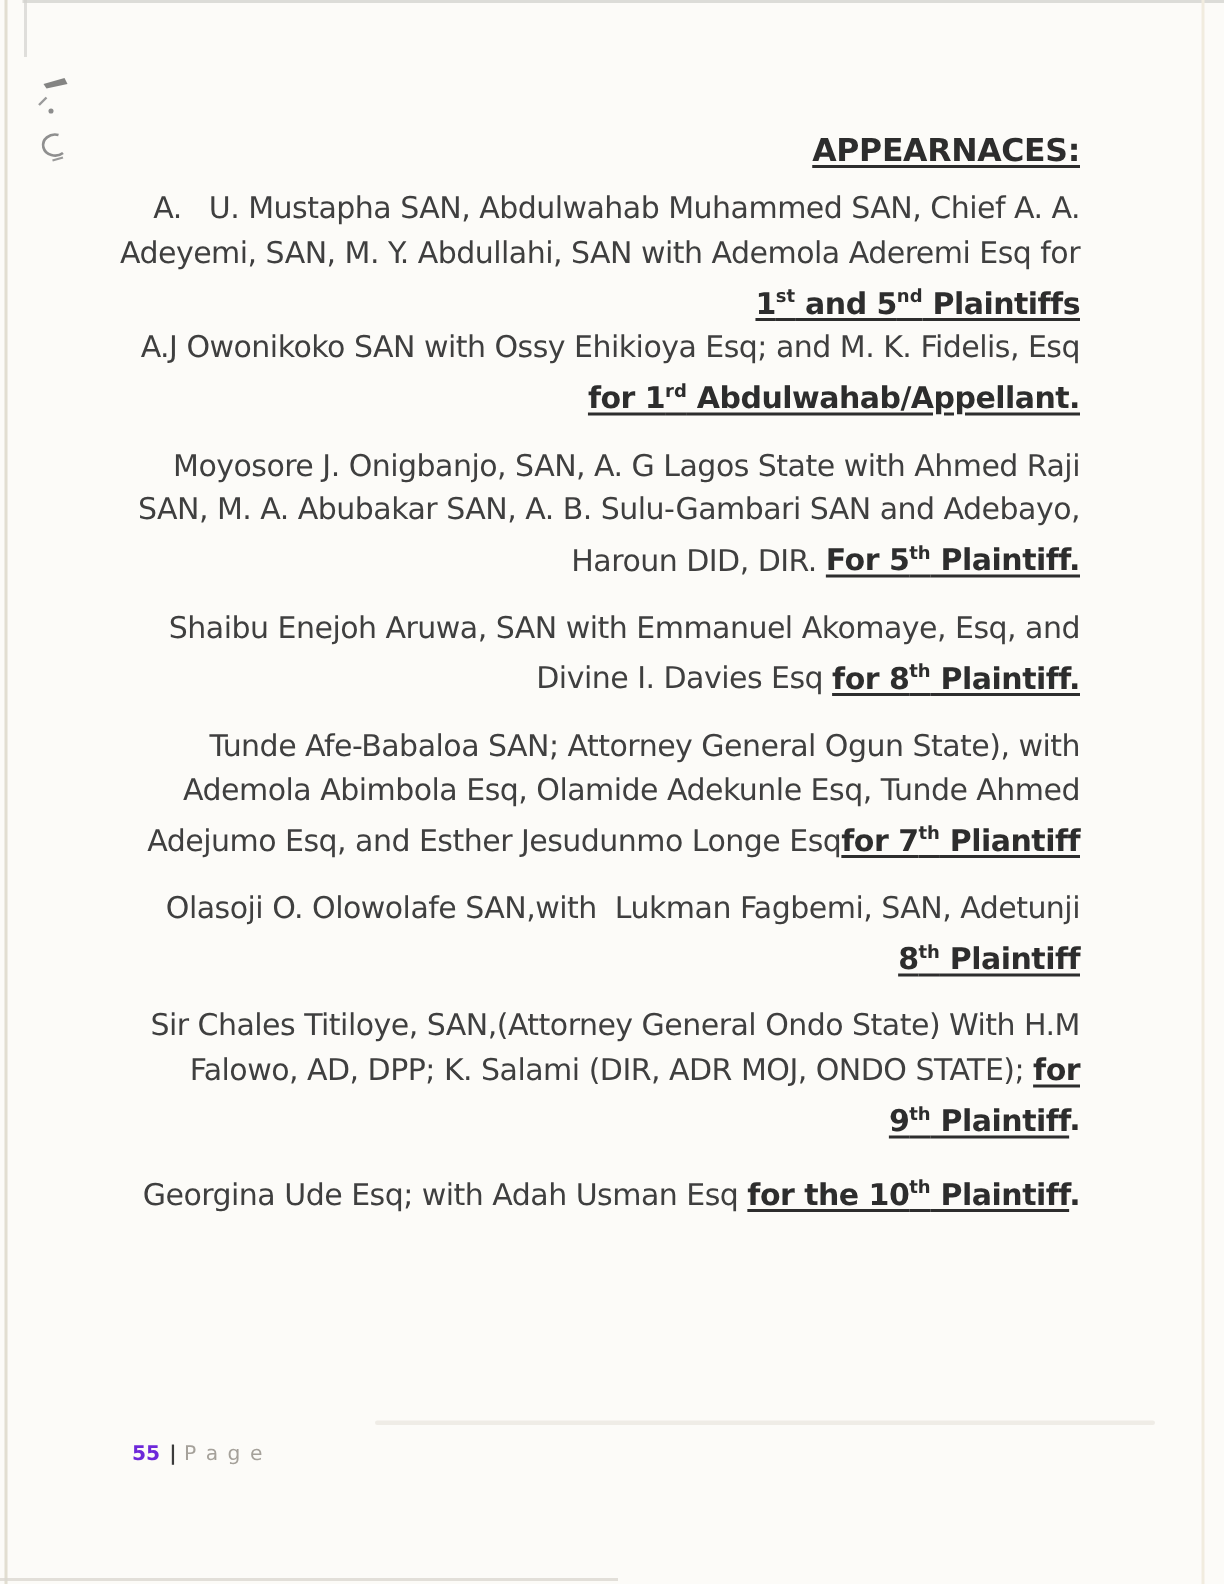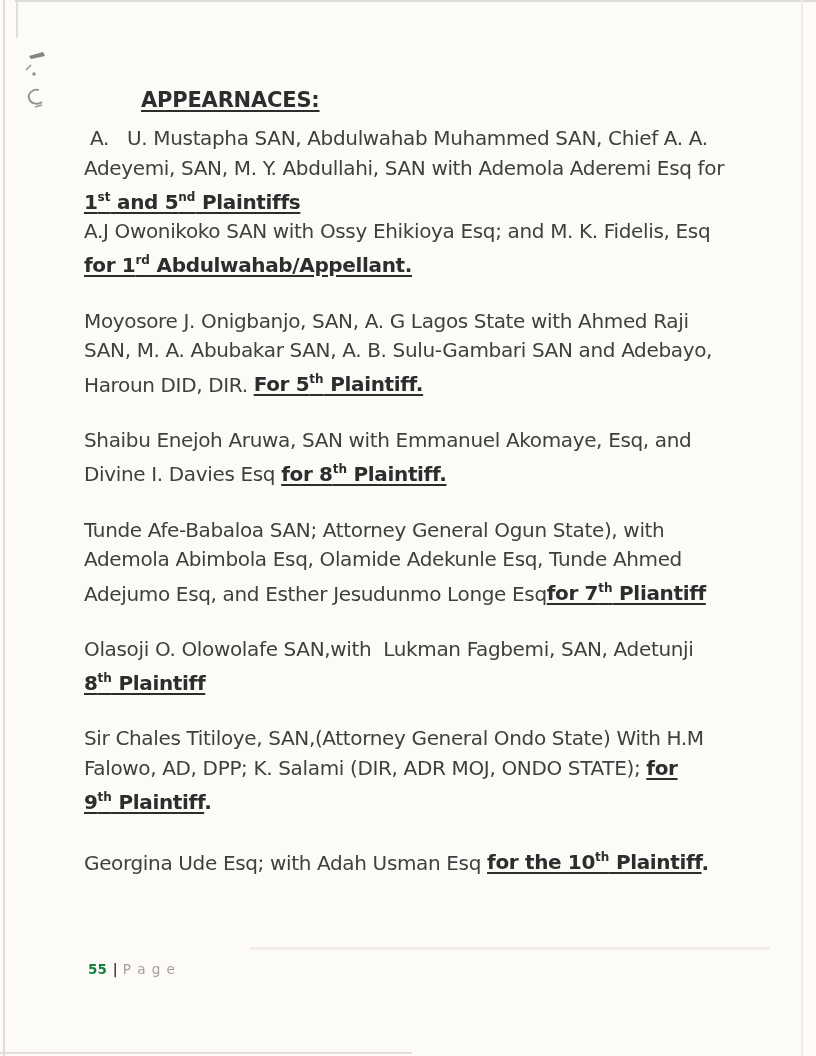--- a/index.html
+++ b/index.html
@@ -15,42 +15,42 @@
   
   .edge{position:absolute;pointer-events:none;}
   .edge-left{left:3px;top:0;width:2px;height:100%;background:#ddd8ca;opacity:.85;}
   .edge-top{left:15px;top:0;right:0;height:2px;background:#cfcecb;opacity:.7;}
   .edge-topleft-v{left:16px;top:0;width:2px;height:38px;background:#d3d2cf;opacity:.7;}
   .edge-right{left:801px;top:0;width:2px;height:100%;background:#f1ecdf;}
   .edge-bottom{left:0;top:1052px;width:412px;height:2px;background:#dbd8d1;opacity:.8;}
   .footer-streak{left:250px;top:947px;width:520px;height:3px;background:#efece6;border-radius:2px;}
   .ink{position:absolute;left:22px;top:48px;}
 
-  .content{position:absolute;left:84px;top:88px;width:648px;}
+  .content{position:absolute;left:72px;top:88px;width:648px;text-align:right;}
   .heading{
     margin:0 0 12px 57px;
     font-size:21px;font-weight:bold;color:var(--bold-text,#2f2f2f);
     text-decoration:underline;text-decoration-thickness:2px;text-underline-offset:3px;
     letter-spacing:-0.2px;
   }
   .para{margin:0;}
-  .para.spaced{margin-top:26px;}
+  .para.spaced{margin-top:15px;}
   .line{
     white-space:pre-wrap;
     font-size:20px;line-height:29.5px;letter-spacing:-0.35px;
   }
   .line .b{font-weight:bold;color:var(--bold-text,#2f2f2f);}
   .line .u{text-decoration:underline;text-decoration-thickness:1.8px;text-underline-offset:3px;}
   .line .sup{font-size:0.6em;vertical-align:super;letter-spacing:0;}
 
   .footer{
     position:absolute;left:88px;top:961px;
     font-size:13.5px;letter-spacing:0;
   }
-  .footer .num{font-weight:bold;color:#15803d;}
+  .footer .num{font-weight:bold;color:#6d28d9;}
   .footer .sep{font-weight:bold;color:#3b3b3b;margin:0 5px 0 6px;}
   .footer .lbl{color:var(--footer-label,#a5a19a);letter-spacing:1px;}
 </style>
 </head>
 <body>
 
 <div class="page" style="--page-bg: #fcfbf8; --text: #3f3f3f; --bold-text: #2d2d2d; --footer-label: #a5a19a;">
 
   <div class="edge edge-left"></div>
   <div class="edge edge-top"></div>

